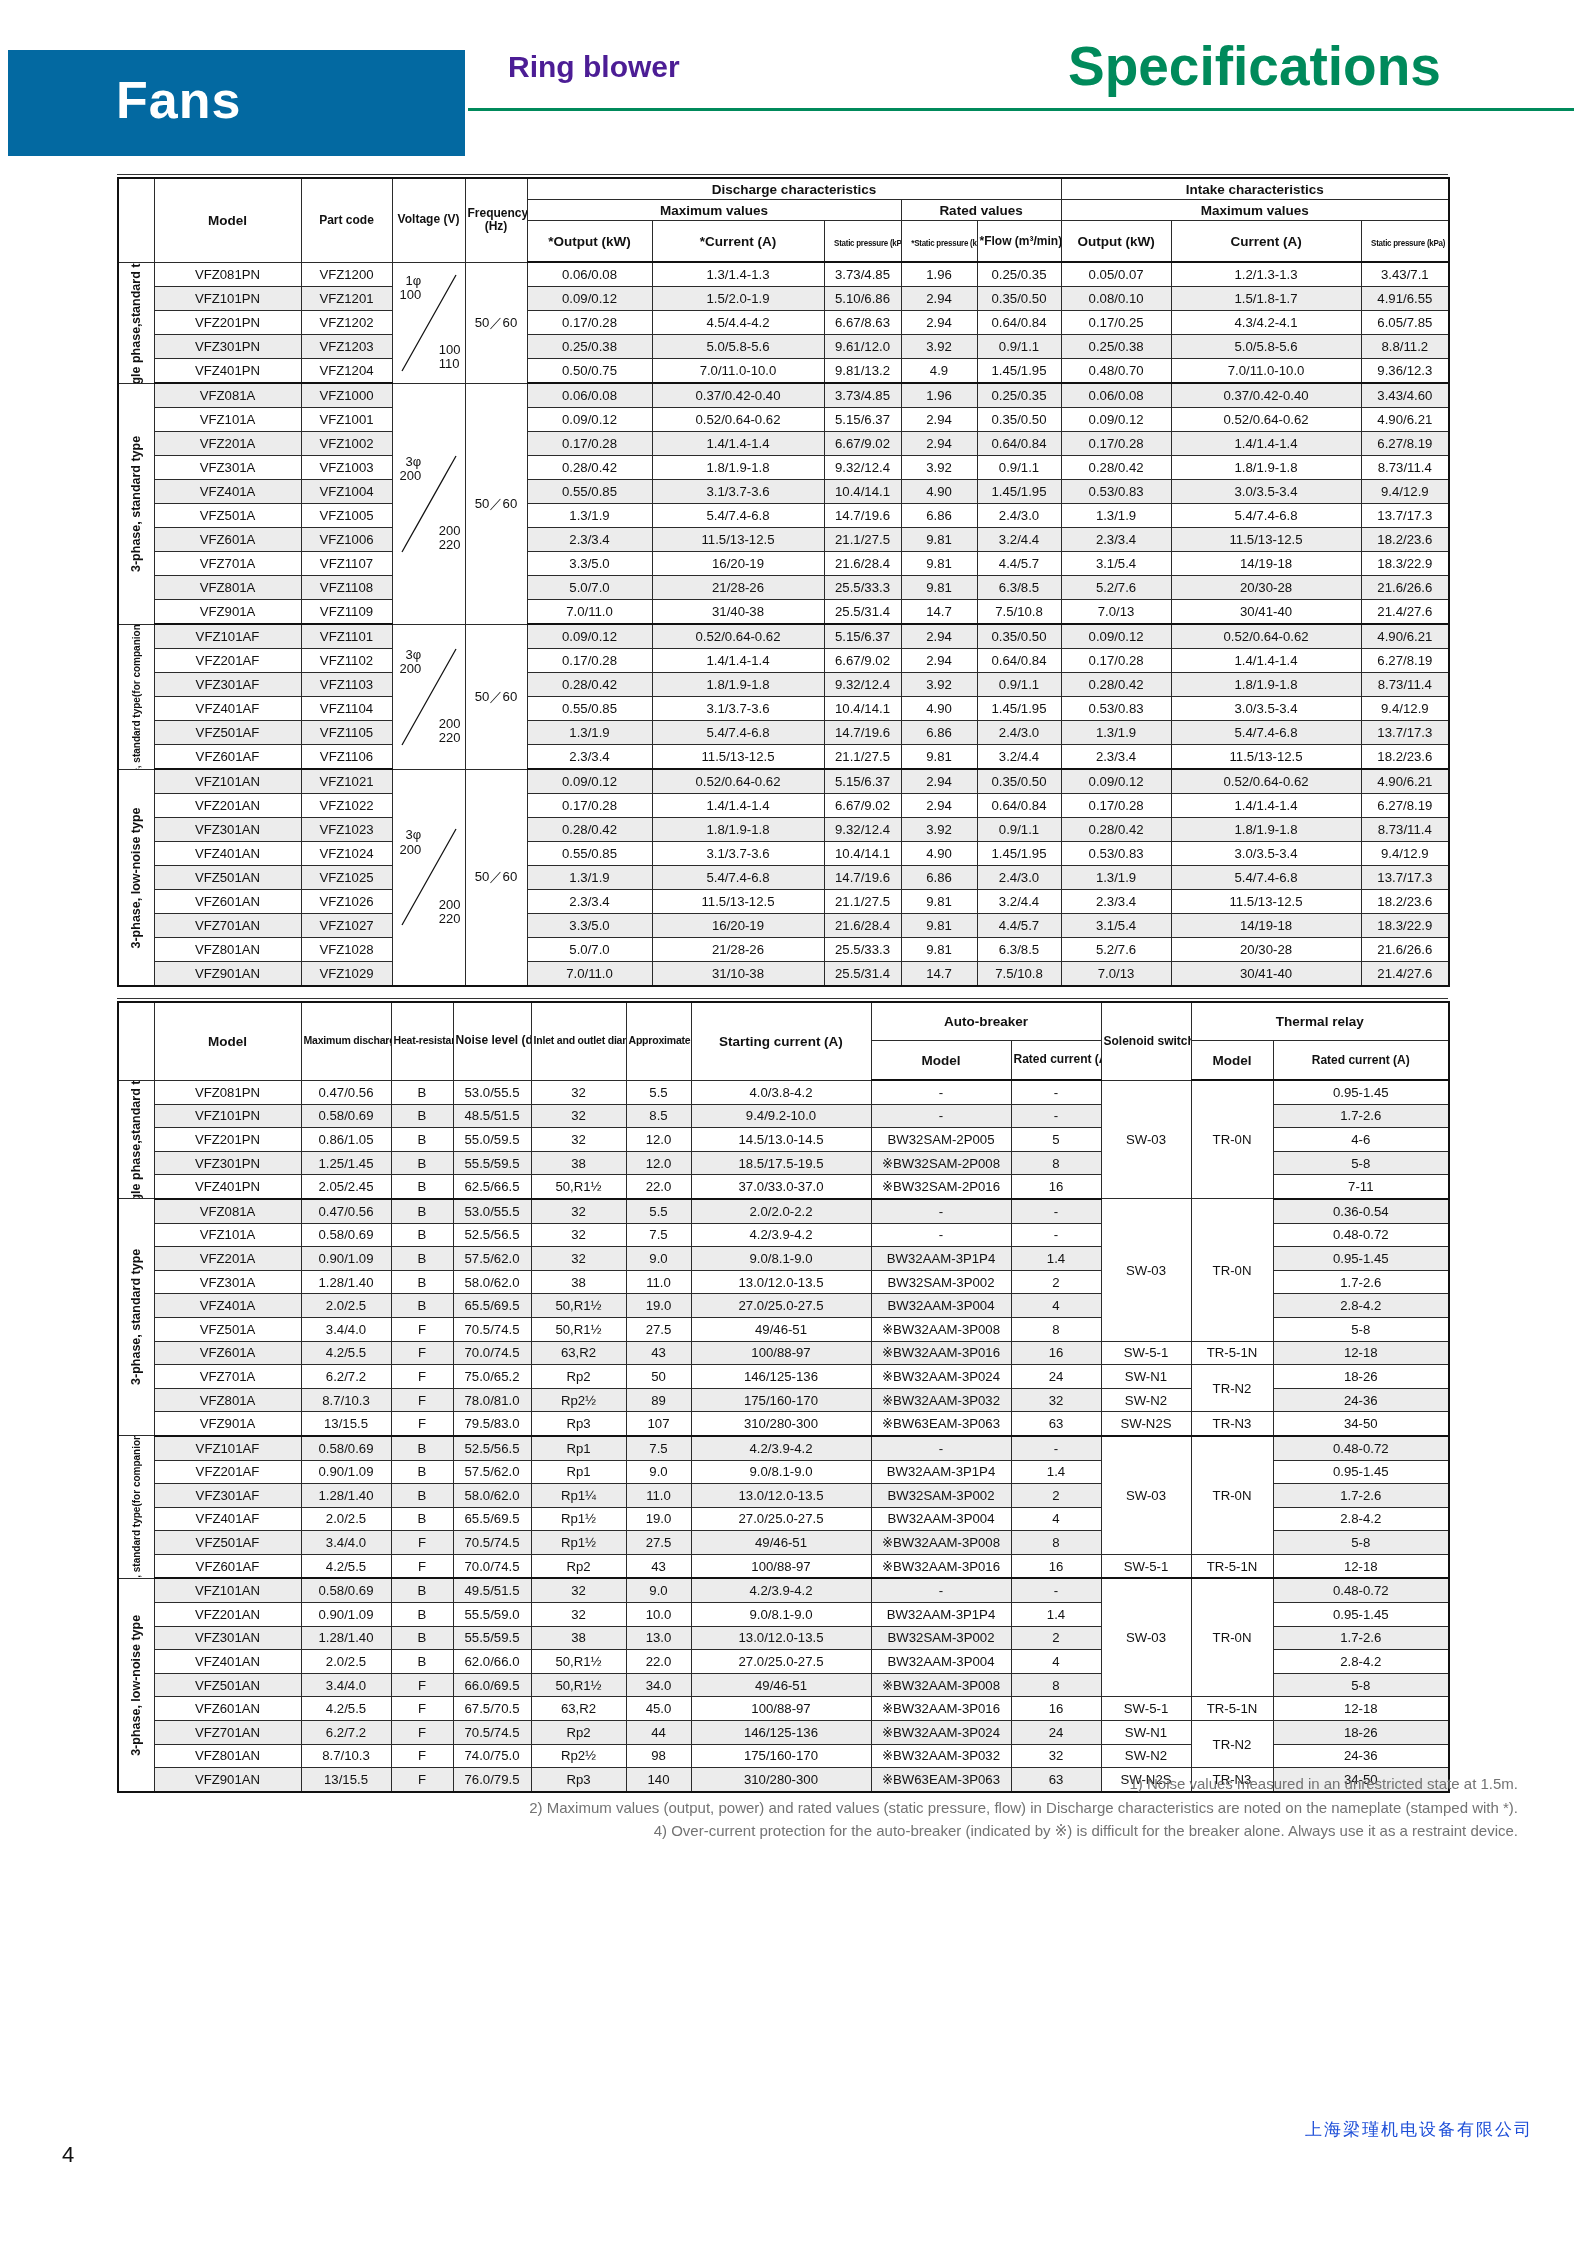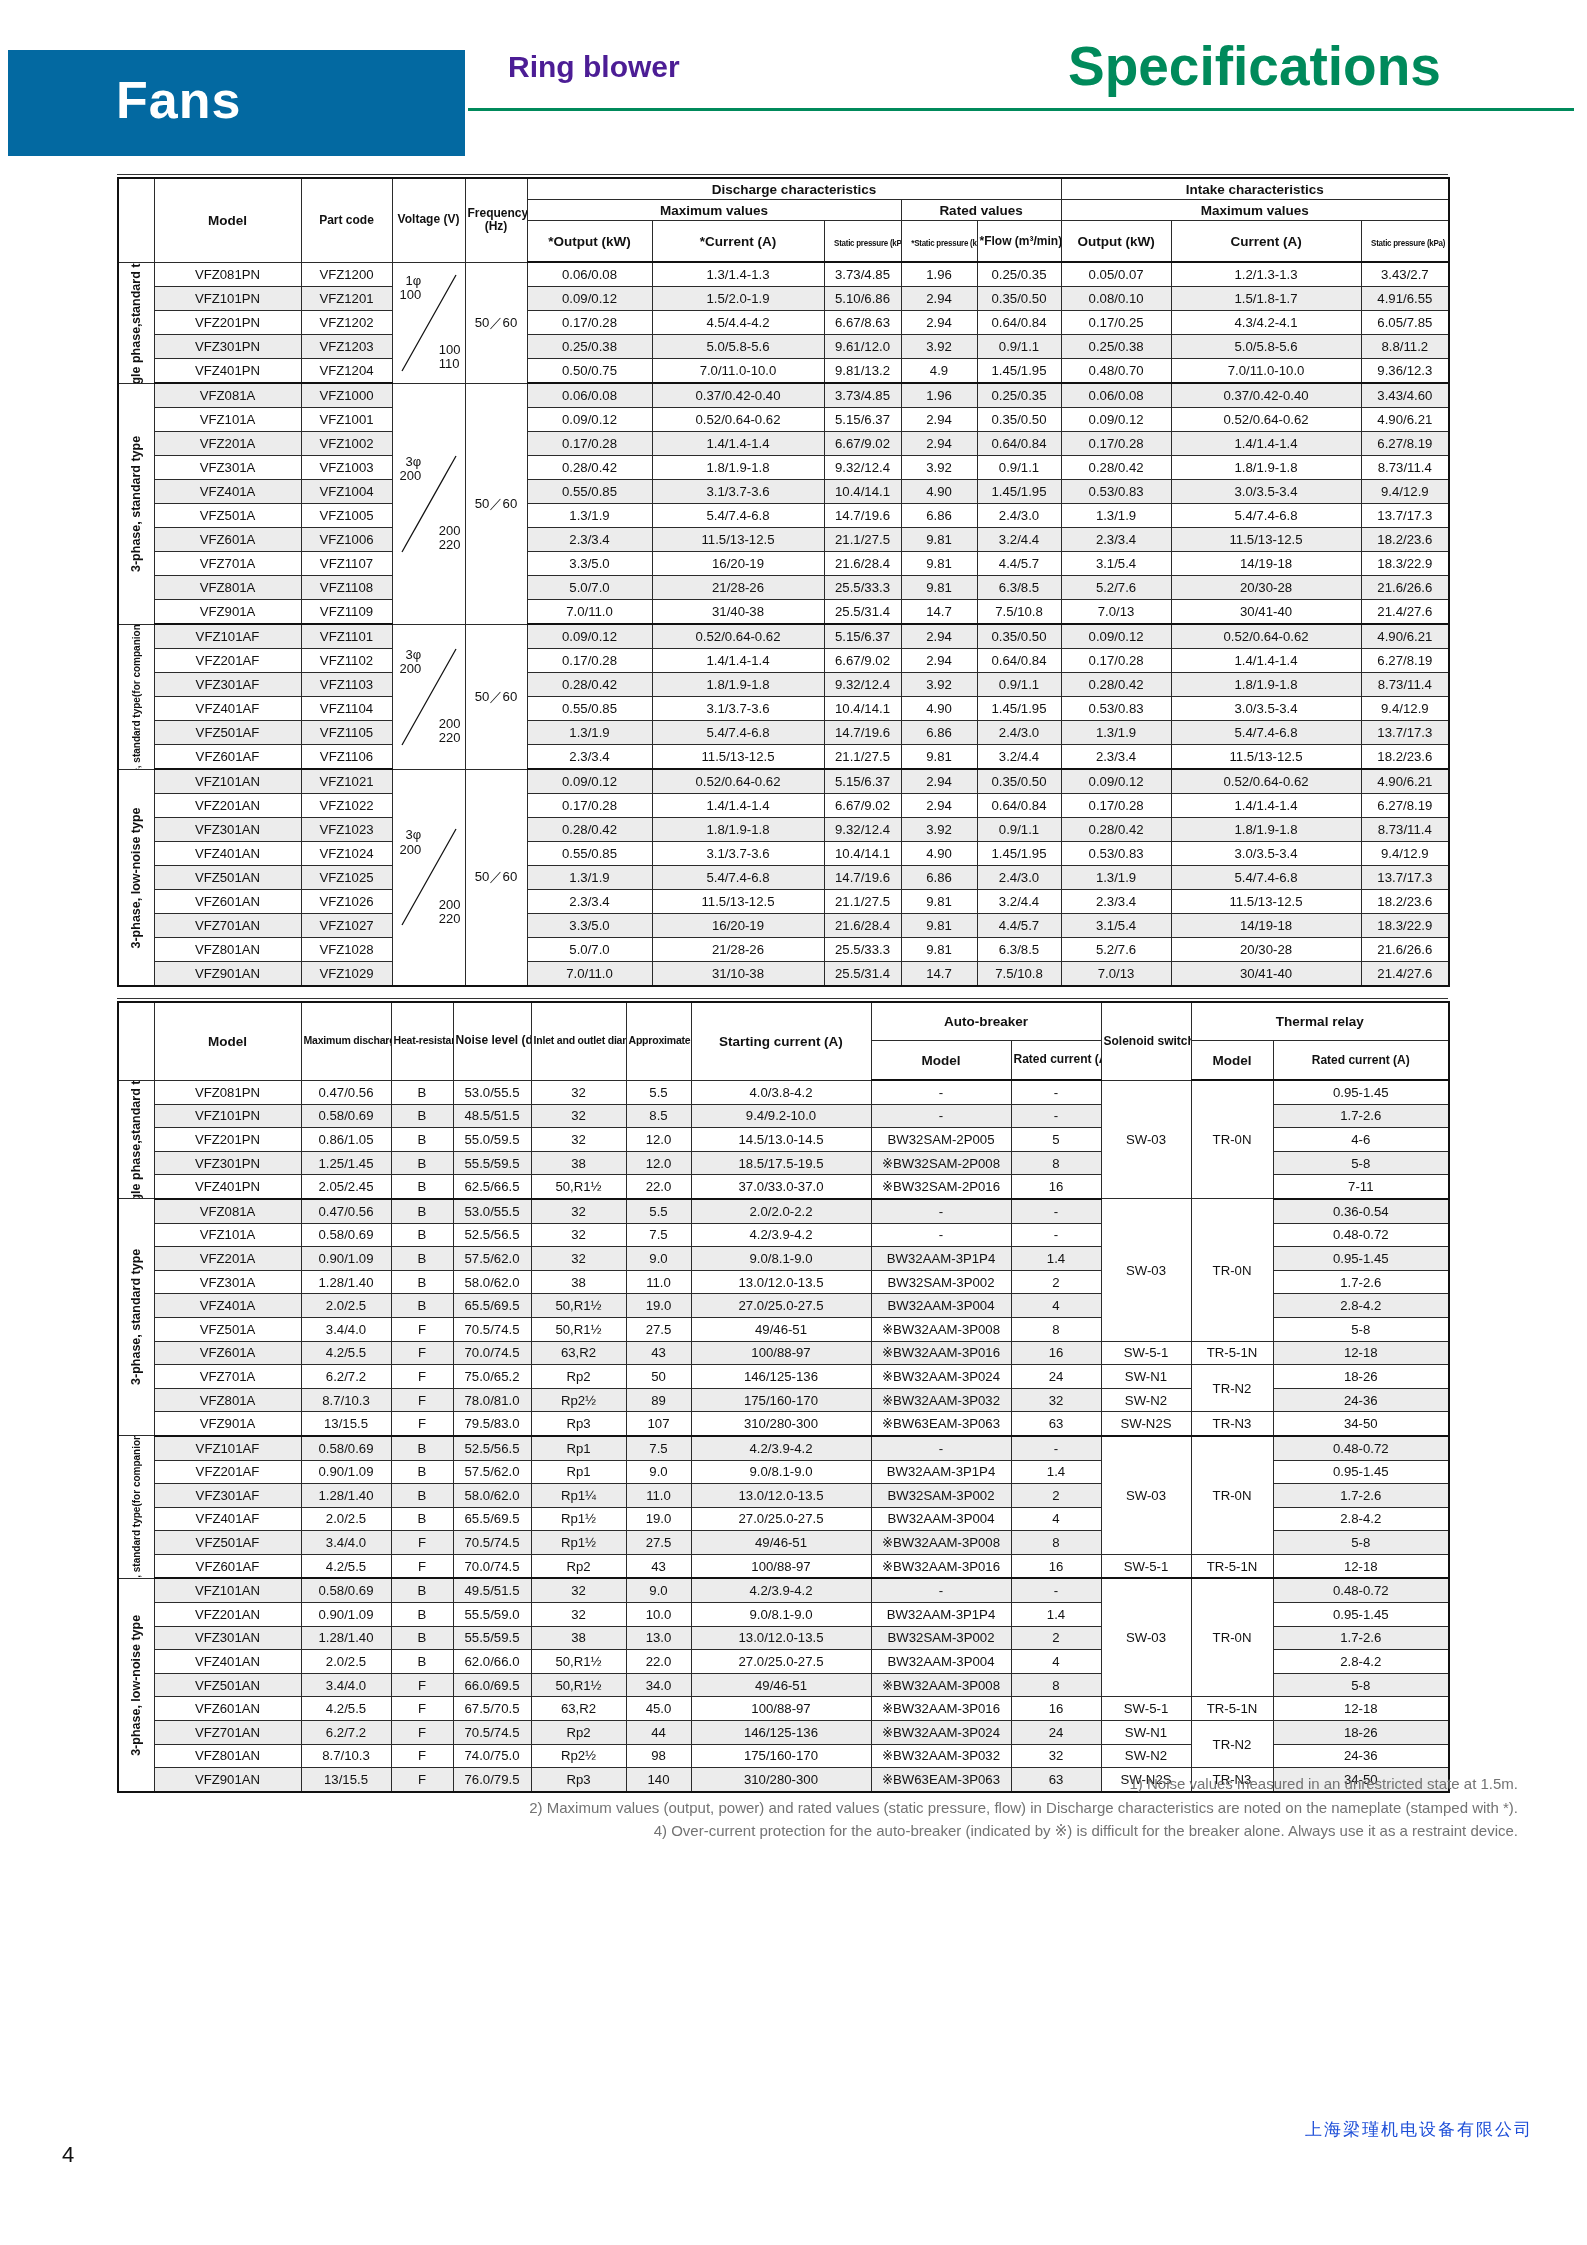--- a/index.html
+++ b/index.html
@@ -142,21 +142,21 @@
             </div>
           </td>
           <td class="rspan freq" rowspan="5">50／60</td>
           <td>0.06/0.08</td>
           <td>1.3/1.4-1.3</td>
           <td>3.73/4.85</td>
           <td>1.96</td>
           <td>0.25/0.35</td>
           <td>0.05/0.07</td>
           <td>1.2/1.3-1.3</td>
-          <td>3.43/2.7</td>
+          <td>3.43/7.1</td>
         </tr>
         <tr class="alt">
           <td>VFZ101PN</td>
           <td>VFZ1201</td>
           <td>0.09/0.12</td>
           <td>1.5/2.0-1.9</td>
           <td>5.10/6.86</td>
           <td>2.94</td>
           <td>0.35/0.50</td>
           <td>0.08/0.10</td>

